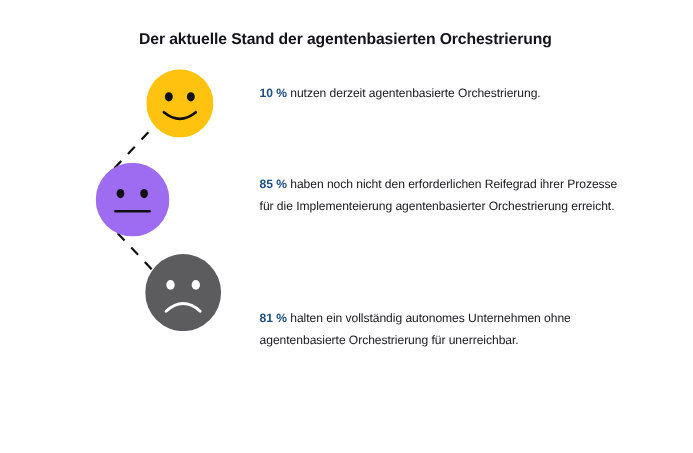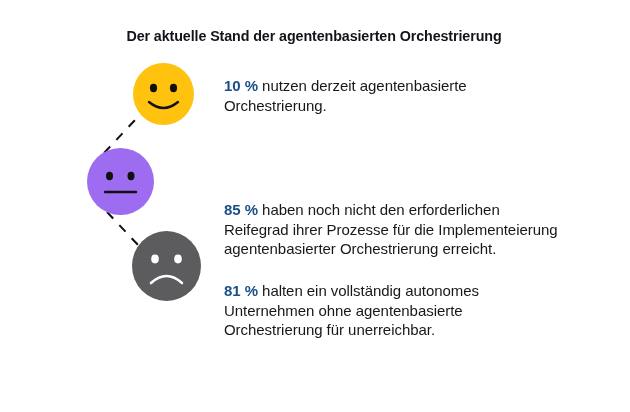--- a/index.html
+++ b/index.html
@@ -37,29 +37,29 @@
   #face-sad     { left:132px; top:231px; }
 
   
   .connector { position:absolute; }
   #conn-1 { left:100px; top:115px; }
   #conn-2 { left:103px; top:208px; }
 
   
   .stat {
     position:absolute;
-    left:224px;
+    left:236px;
     width:340px;
-    font-size:15px;
+    font-size:11px;
     line-height:19.5px;
     color:#17171c;
     letter-spacing:-0.05px;
   }
   #stat-1 { top:76px; }
-  #stat-2 { top:159px;margin-top:41px; }
+  #stat-2 { top:159px; }
   #stat-3 { top:245px;margin-top:36px; }
 
   .pct {
     font-weight:bold;
     color:#1c4e87;
   }
   .stat-body { color:#17171c; }
 </style>
 </head>
 <body>

